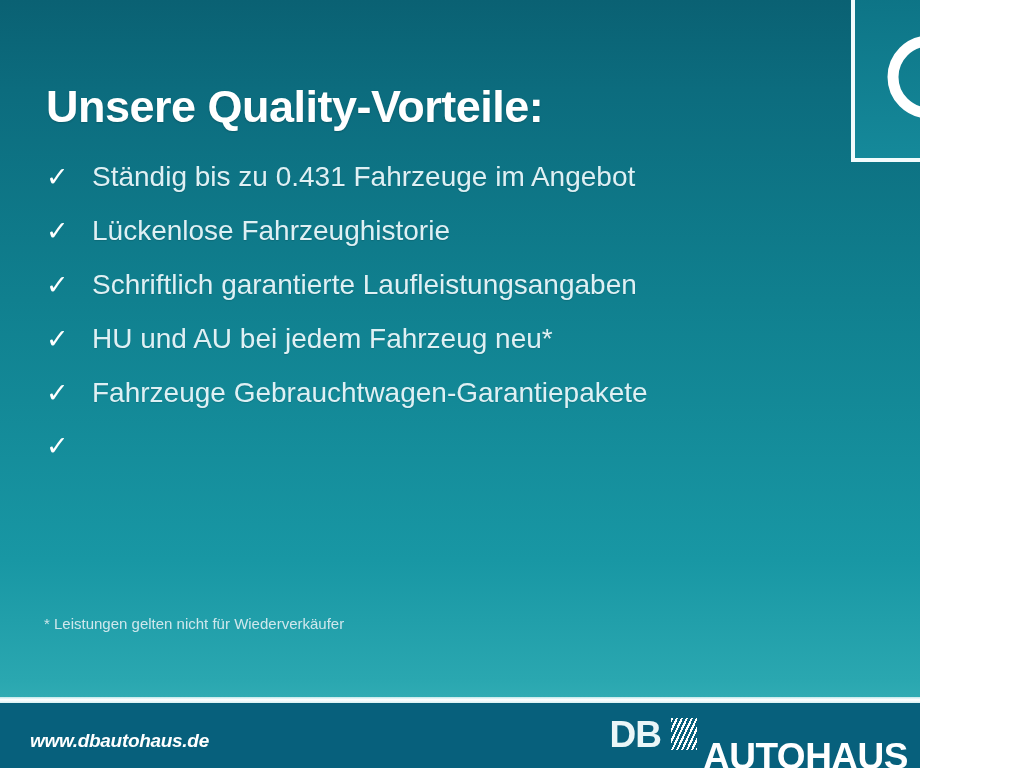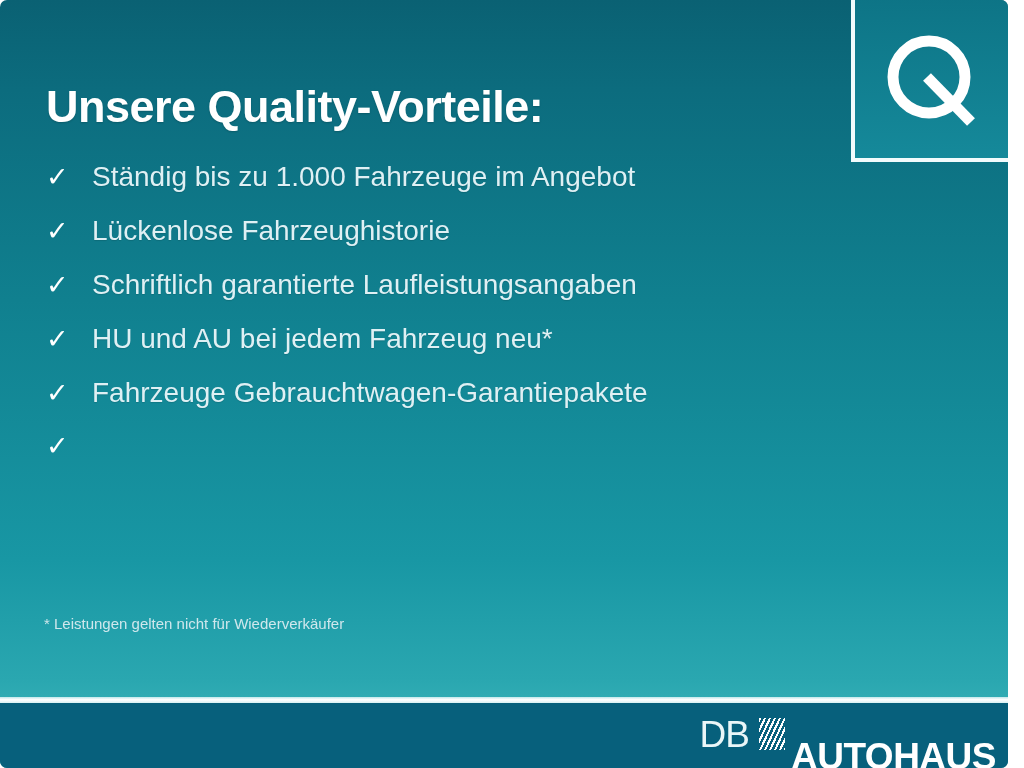--- a/index.html
+++ b/index.html
@@ -8,32 +8,31 @@
   }
   body {
     width: 1024px;
     height: 768px;
     overflow: hidden;
     font-family: "Liberation Sans", sans-serif;
   }
 
   #slide {
     position: relative;
-    width: 1008px;
+    width: 920px;
     height: 768px;
     background:
       linear-gradient(to bottom,
         #0a6173 0px,
         #0c6c7e 90px,
         #10808f 300px,
         #1897a4 560px,
         #2aa7b0 680px,
         #2fabb3 697px);
     overflow: hidden;
-    border-radius: 7px;
   }
 
   
   #q-box {
     position: absolute;
     left: 851px;
     top: -8px;
     width: 168px;
     height: 170px;
     border: 4px solid #f2fbfc;
@@ -139,21 +138,21 @@
     position: absolute;
     right: 12px;
     top: 714px;
     display: flex;
     align-items: center;
     height: 40px;
   }
   .brand-db {
     color: #eaf6f8;
     font-size: 37px;
-    font-weight: 400;
+    font-weight: 700;
     letter-spacing: -1px;
     line-height: 1;
   }
   .brand-stripes {
     width: 26px;
     height: 32px;
     margin: 0 6px 0 10px;
     background: repeating-linear-gradient(
       115deg,
       #ffffff 0px, #ffffff 2px,
@@ -181,21 +180,21 @@
       </svg>
     </div>
   </div>
 
   <div id="headline">Unsere Quality-Vorteile:</div>
 
   <div id="benefits">
 
     <div class="benefit-row">
       <span class="benefit-check">✓</span>
-      <span class="benefit-label">Ständig bis zu 1.000 Fahrzeuge im Angebot</span>
+      <span class="benefit-label">Ständig bis zu 0.431 Fahrzeuge im Angebot</span>
     </div>
 
     <div class="benefit-row">
       <span class="benefit-check">✓</span>
       <span class="benefit-label">Lückenlose Fahrzeughistorie</span>
     </div>
 
     <div class="benefit-row">
       <span class="benefit-check">✓</span>
       <span class="benefit-label">Schriftlich garantierte Laufleistungsangaben</span>
@@ -216,20 +215,21 @@
     </div>
 
   </div>
 
   <div id="footnote">* Leistungen gelten nicht für Wiederverkäufer</div>
 
   <div id="divider"></div>
 
   <div id="footer"></div>
 
+  <div id="footer-url">www.dbautohaus.de</div>
 
   <div id="footer-brand">
     <span class="brand-db">DB</span>
     <span class="brand-stripes"></span>
     <span class="brand-autohaus">AUTOHAUS</span>
   </div>
 
 </div>
 
 </body></html>

